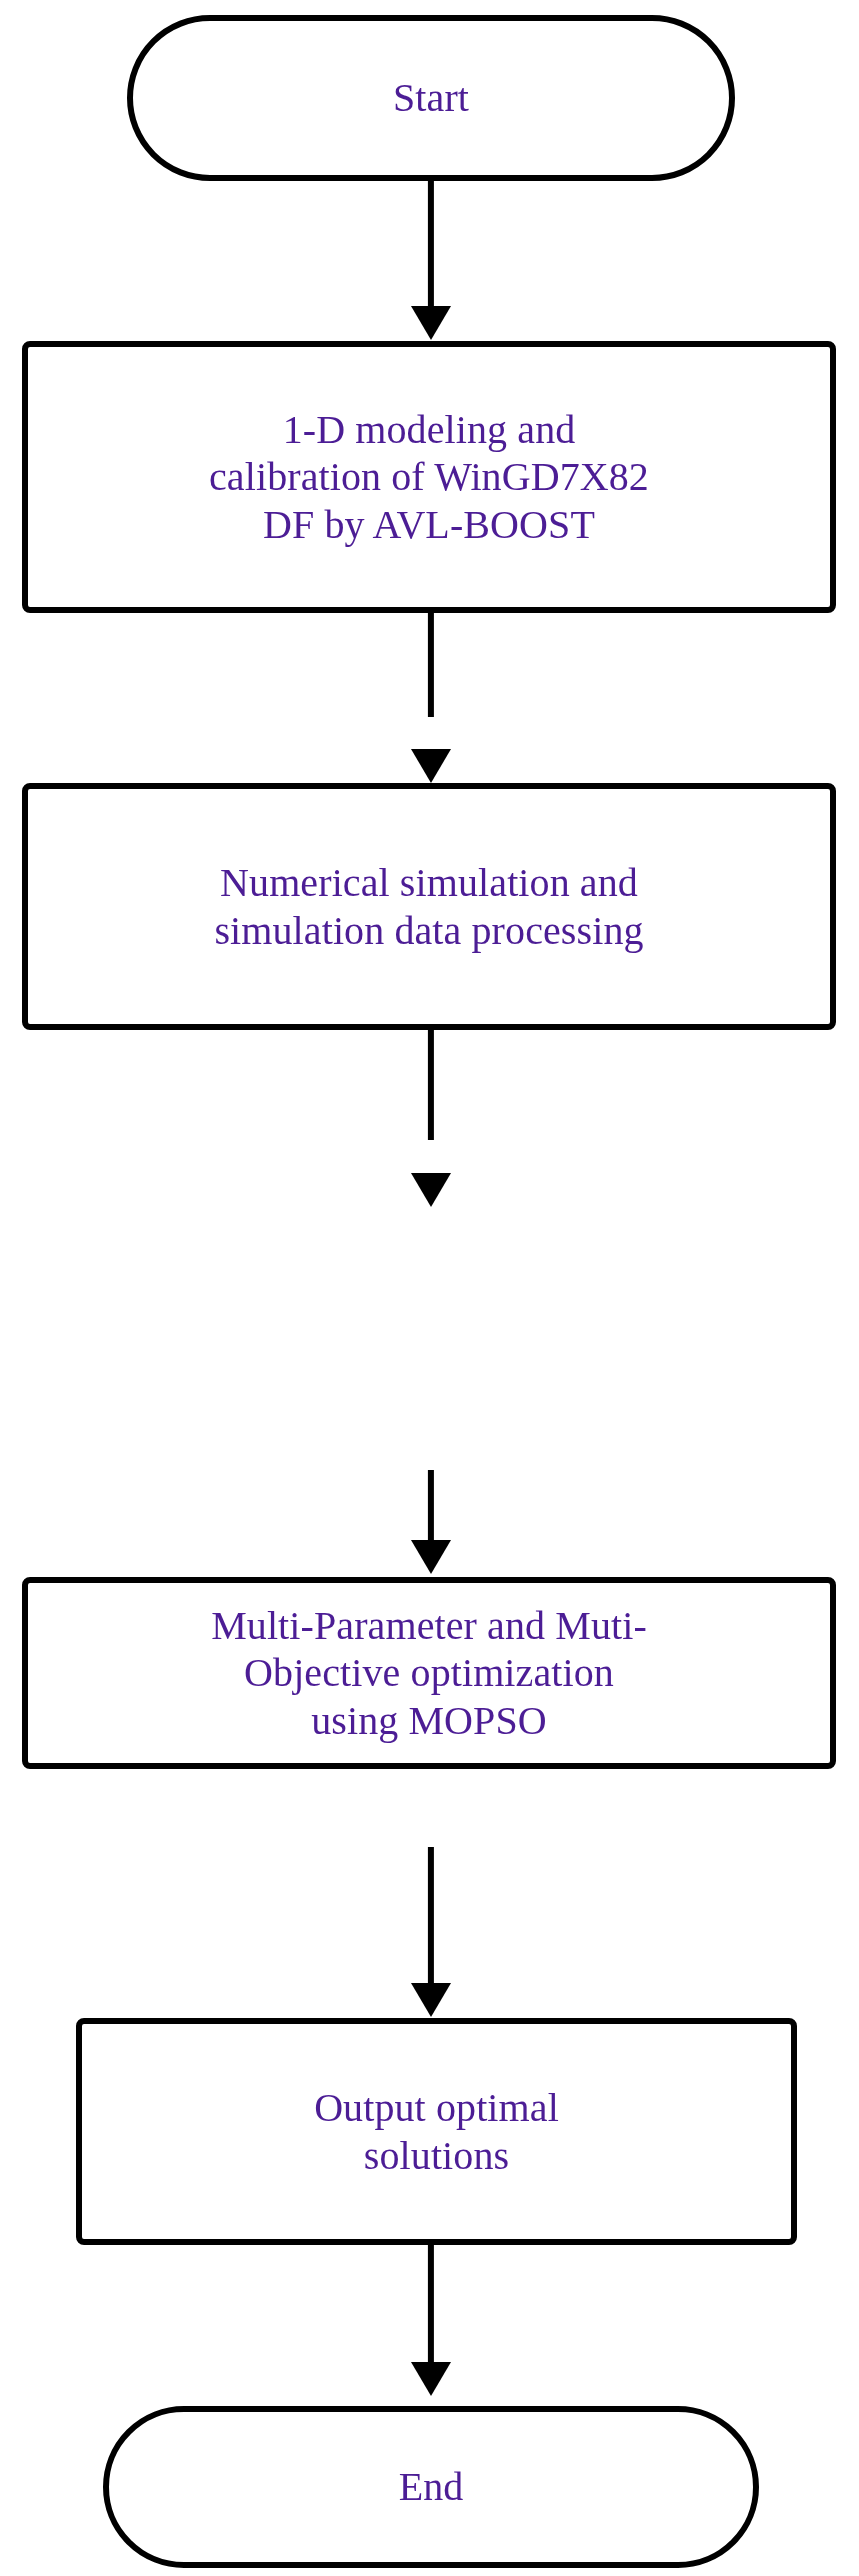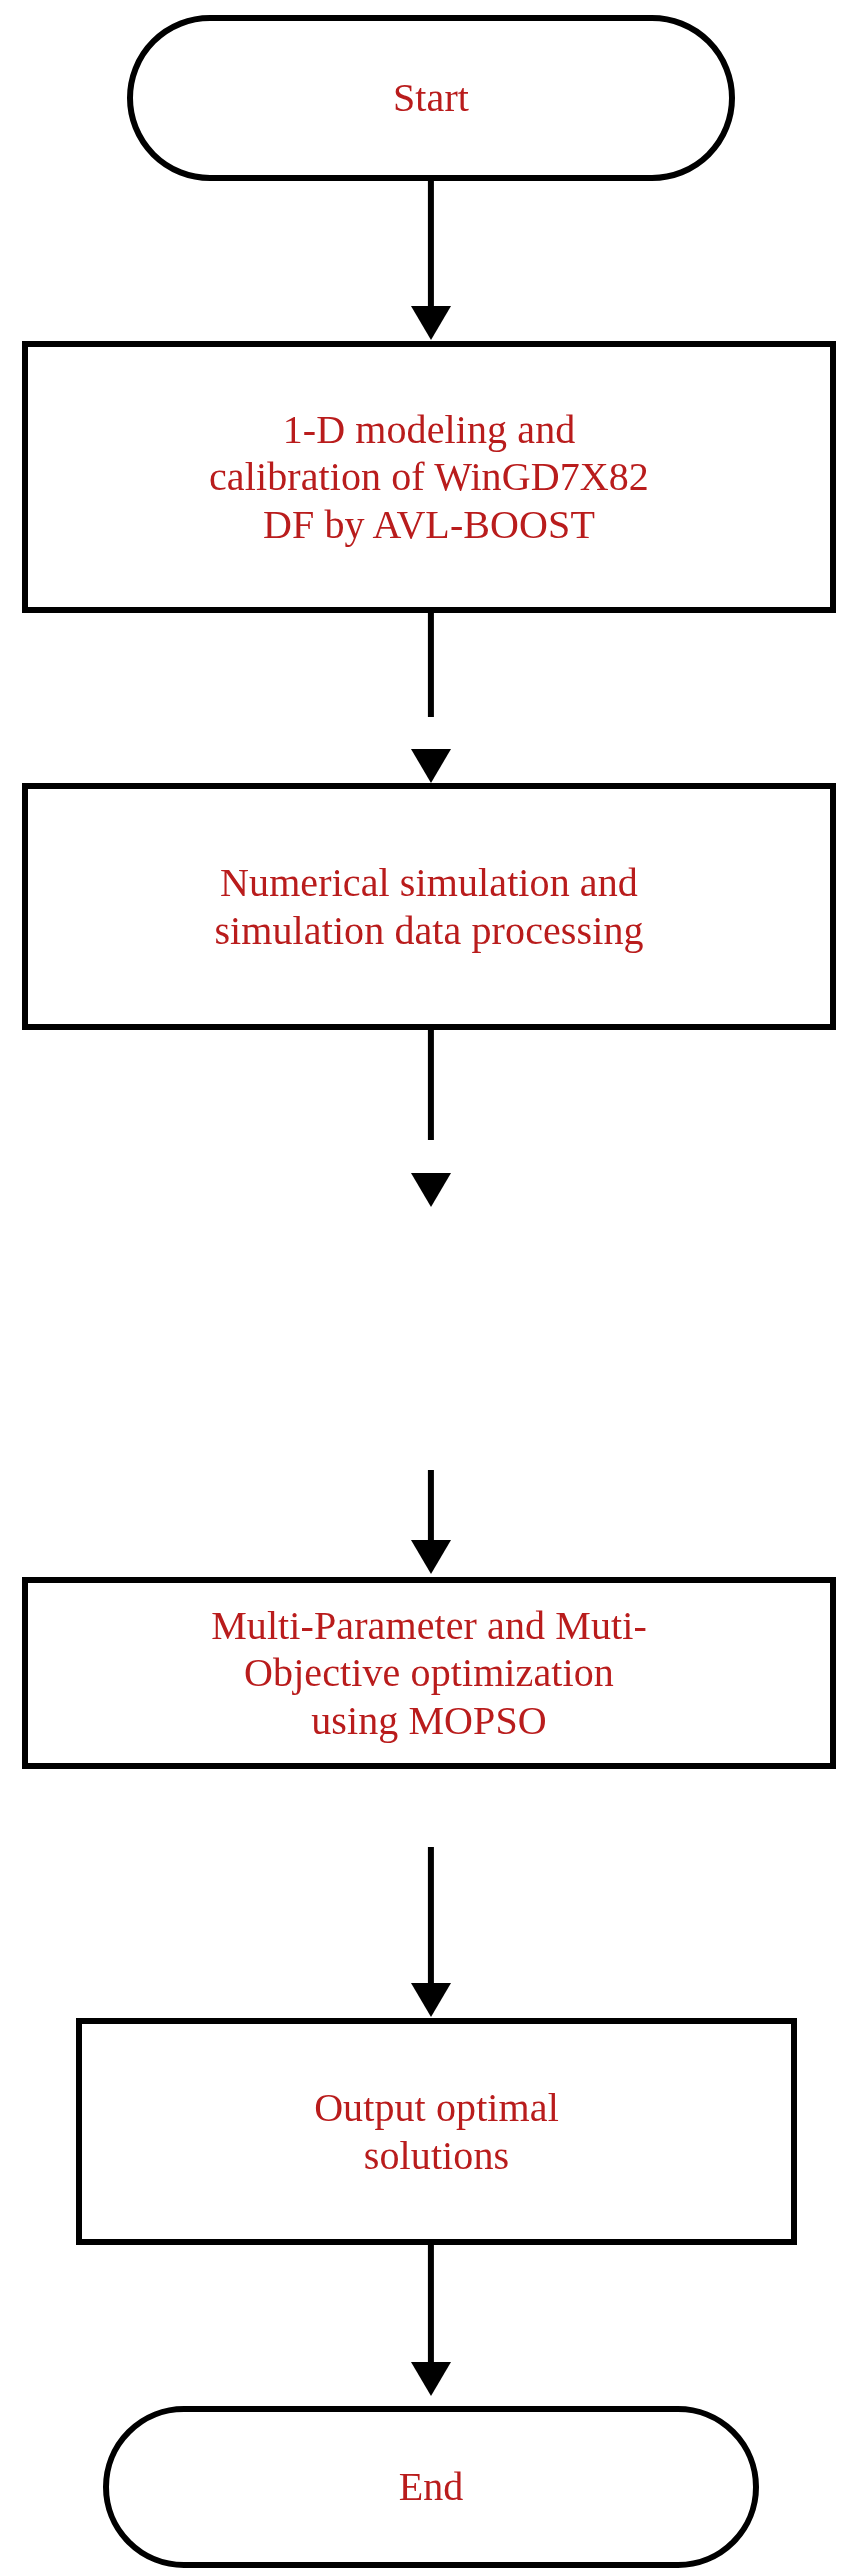--- a/index.html
+++ b/index.html
@@ -26,25 +26,25 @@
     border: 6.9px solid #000000;
     display: flex;
     align-items: center;
     justify-content: center;
     text-align: center;
   }
   .node.terminator {
     border-radius: 89px;
   }
   .node.process {
-    border-radius: 0;
+    border-radius: 8px;
   }
 
   .node-label {
-    color: #b91c1c;
+    color: #4c1d95;
     font-family: "Liberation Serif", "DejaVu Serif", serif;
     line-height: 1.18;
     white-space: pre-line;
     padding: 0 9.6px;
     letter-spacing: 0.1px;
   }
 
   
   .lbl-terminator { font-size: 40px; }
   .lbl-process    { font-size: 40px; }

